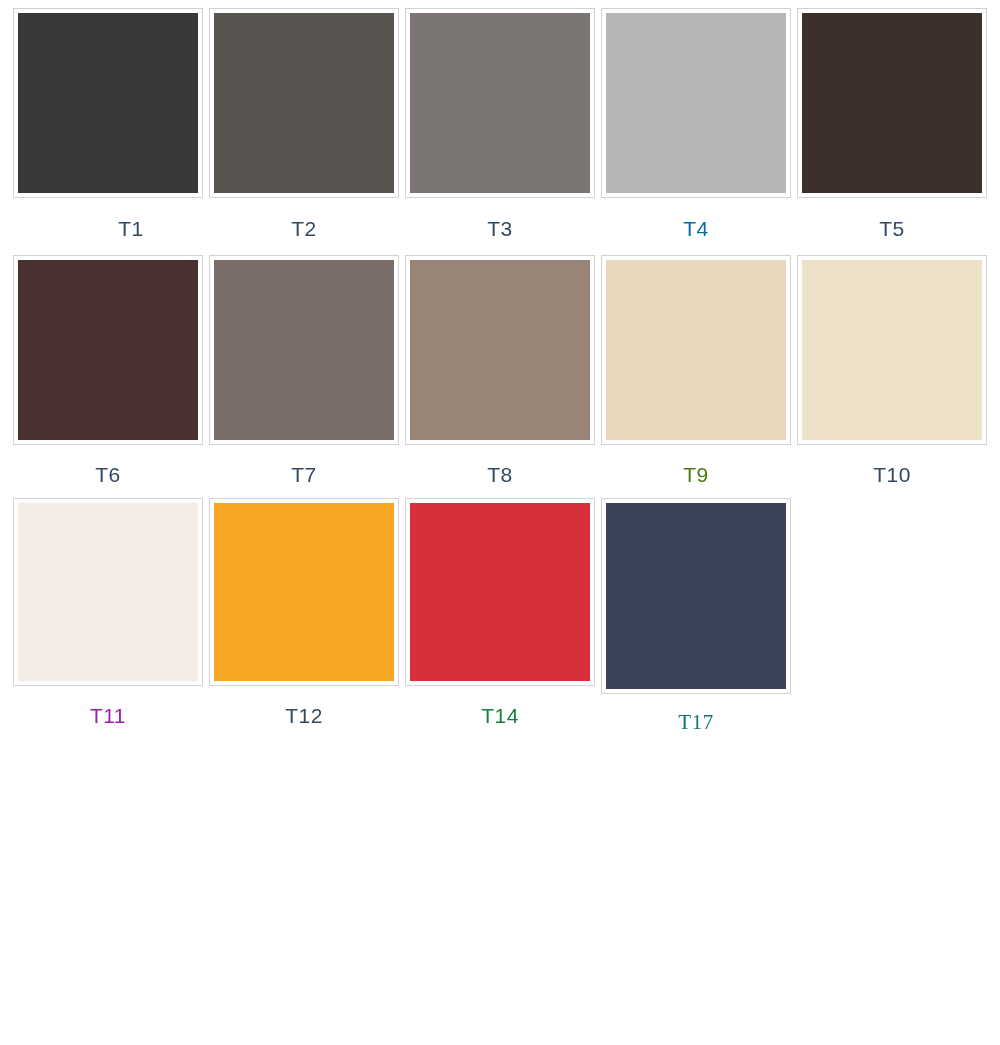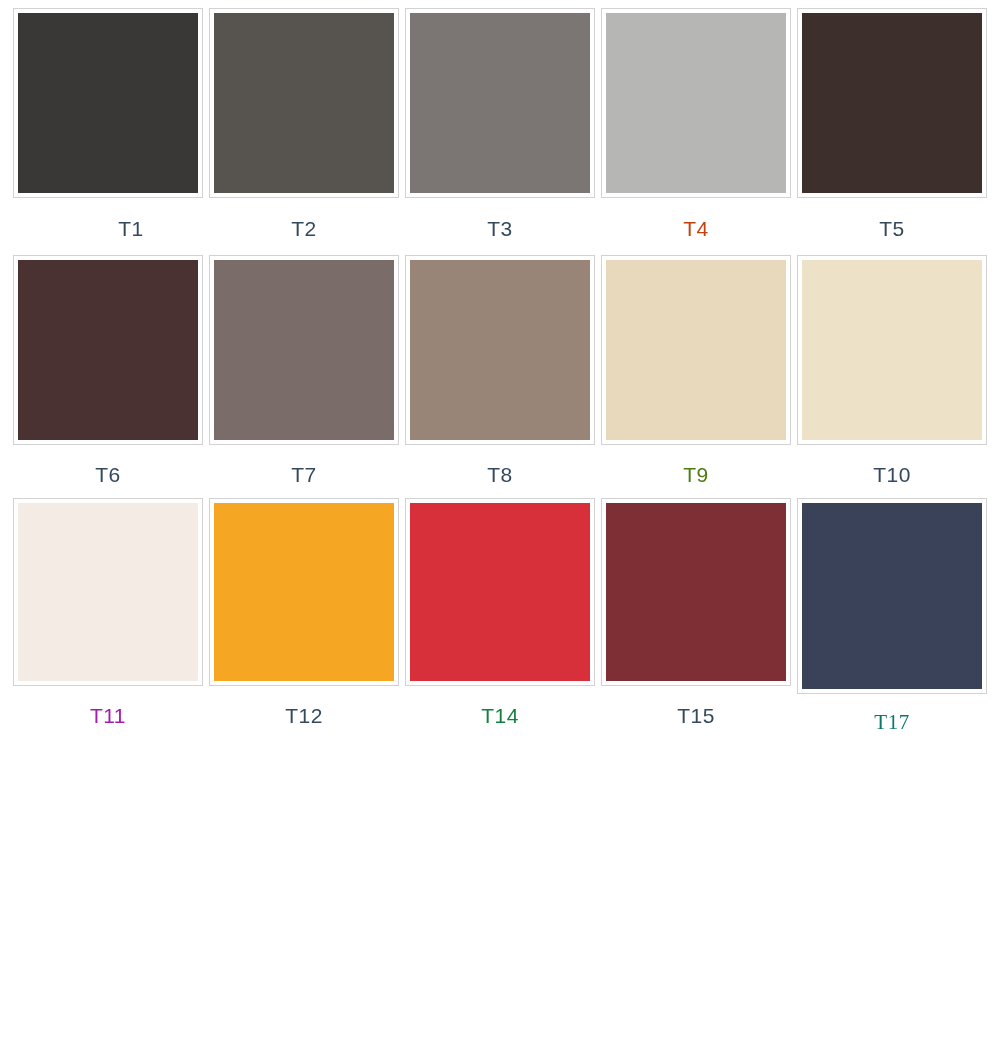--- a/index.html
+++ b/index.html
@@ -98,21 +98,21 @@
     <div class="swatch-cell row-1">
       <div class="swatch-frame" style="border-color: rgb(210, 210, 210); background-color: rgb(255, 255, 255);">
         <div class="swatch-color" style="background-color: rgb(123, 118, 116);"></div>
       </div>
       <div class="swatch-label" style="color: rgb(52, 73, 94);">T3</div>
     </div>
     <div class="swatch-cell row-1">
       <div class="swatch-frame" style="border-color: rgb(210, 210, 210); background-color: rgb(255, 255, 255);">
         <div class="swatch-color" style="background-color: rgb(182, 182, 181);"></div>
       </div>
-      <div class="swatch-label" style="color: #c2410c; text-align: center;">T4</div>
+      <div class="swatch-label" style="color: #0369a1; text-align: center;">T4</div>
     </div>
     <div class="swatch-cell row-1">
       <div class="swatch-frame" style="border-color: rgb(210, 210, 210); background-color: rgb(255, 255, 255);">
         <div class="swatch-color" style="background-color: rgb(60, 47, 44);"></div>
       </div>
       <div class="swatch-label" style="color: rgb(52, 73, 94);">T5</div>
     </div>
     <div class="swatch-cell row-2">
       <div class="swatch-frame" style="border-color: rgb(210, 210, 210); background-color: rgb(255, 255, 255);">
         <div class="swatch-color" style="background-color: rgb(74, 50, 51);"></div>
@@ -154,26 +154,20 @@
         <div class="swatch-color" style="background-color: rgb(245, 166, 35);"></div>
       </div>
       <div class="swatch-label" style="color: rgb(52, 73, 94);">T12</div>
     </div>
     <div class="swatch-cell row-3">
       <div class="swatch-frame" style="border-color: rgb(210, 210, 210); background-color: rgb(255, 255, 255);">
         <div class="swatch-color" style="background-color: rgb(216, 48, 58);"></div>
       </div>
       <div class="swatch-label" style="color: #15803d;">T14</div>
     </div>
-    <div class="swatch-cell row-3">
-      <div class="swatch-frame" style="border-color: rgb(210, 210, 210); background-color: rgb(255, 255, 255);">
-        <div class="swatch-color" style="background-color: rgb(126, 47, 53);"></div>
-      </div>
-      <div class="swatch-label" style="color: rgb(52, 73, 94);">T15</div>
-    </div>
     <div class="swatch-cell row-4">
       <div class="swatch-frame" style="border-color: rgb(210, 210, 210); background-color: rgb(255, 255, 255);">
         <div class="swatch-color" style="background-color: rgb(58, 66, 89);"></div>
       </div>
       <div class="swatch-label" style="color: #0f766e; font-family: Liberation Serif, serif;">T17</div>
     </div>
     <div class="swatch-cell row-4 empty">
       <div class="swatch-frame" style="border-color: rgb(210, 210, 210); background-color: rgb(255, 255, 255);">
         <div class="swatch-color"></div>
       </div>

